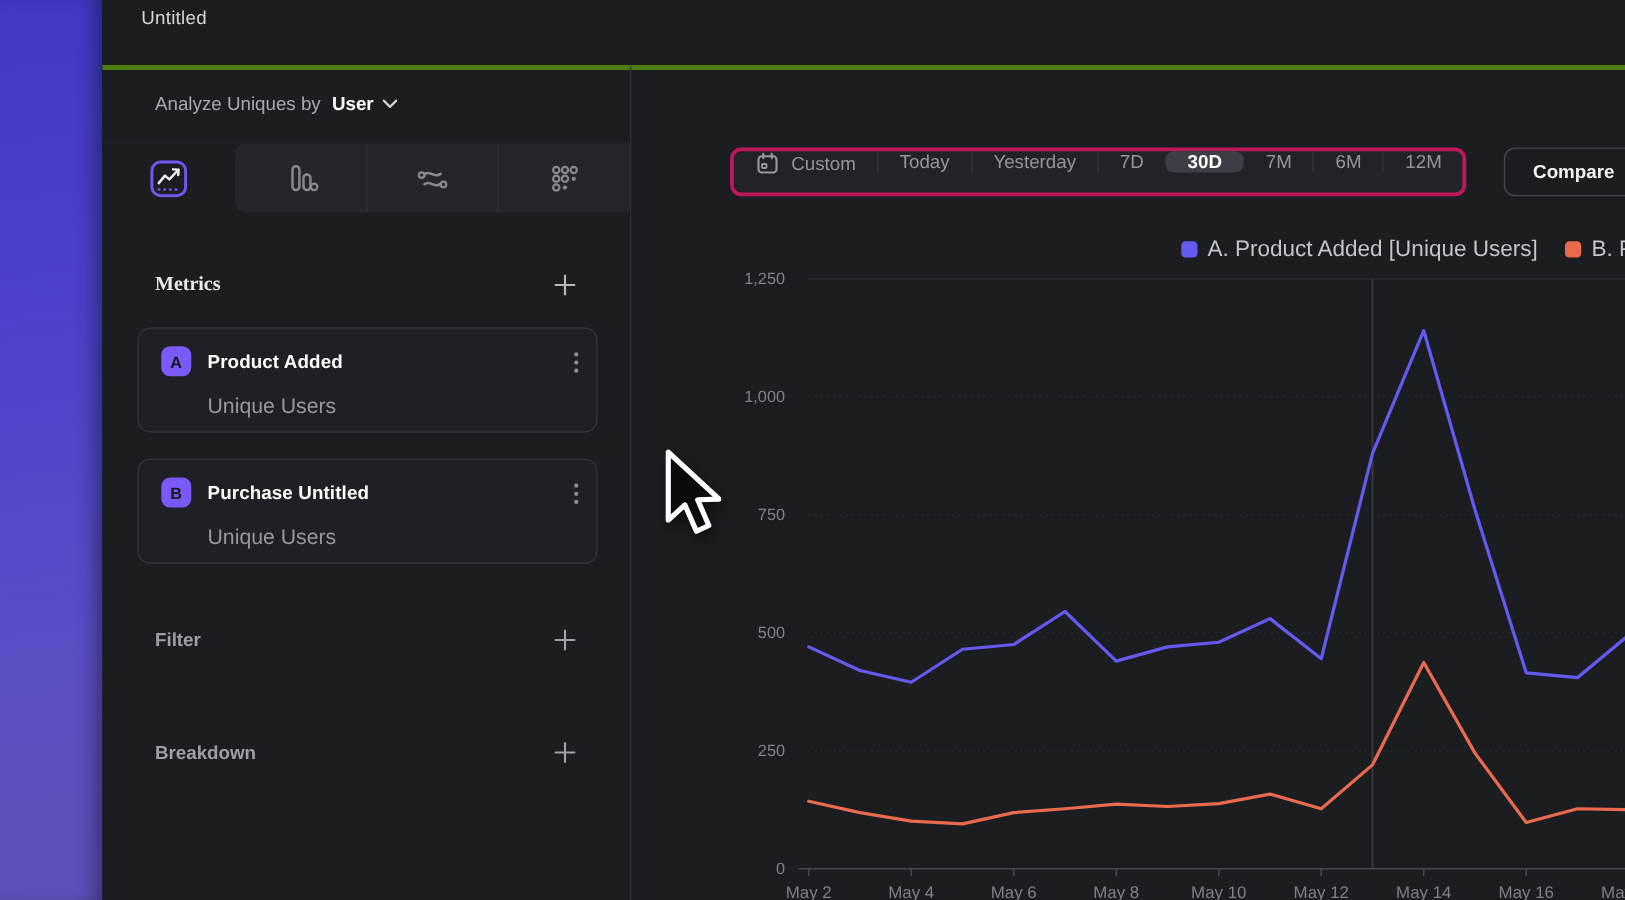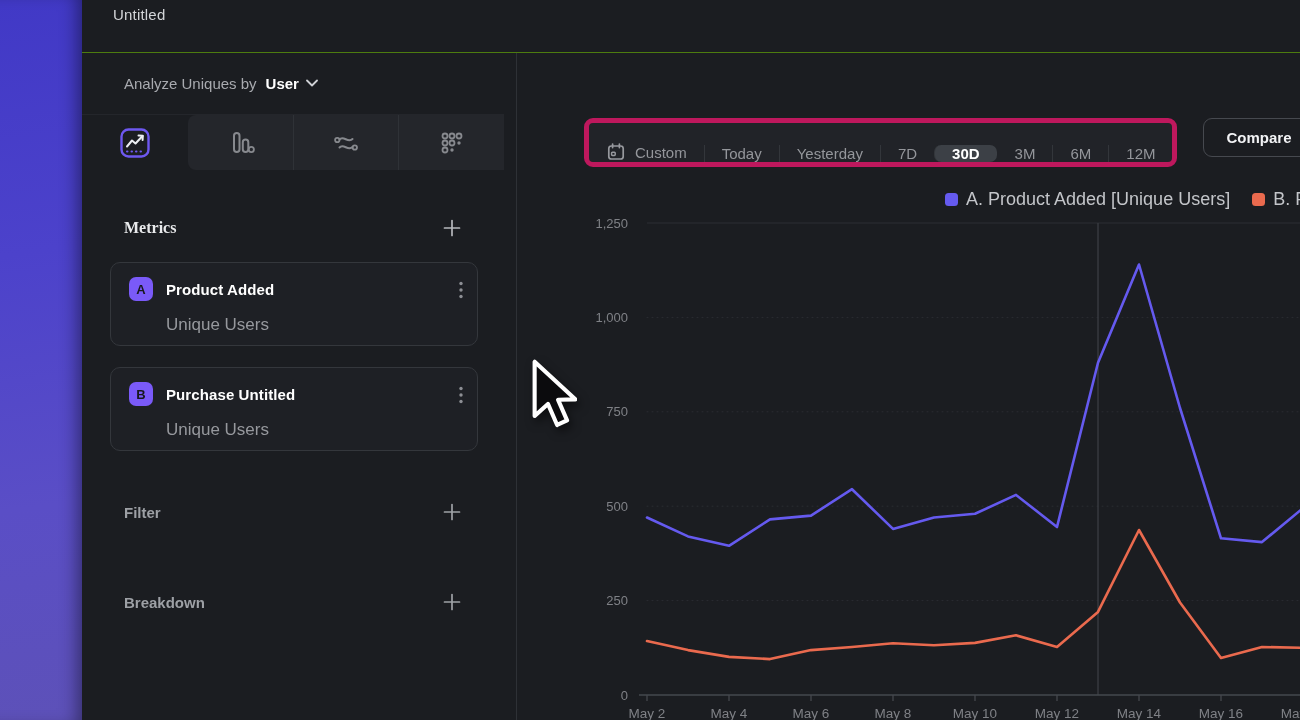--- a/index.html
+++ b/index.html
@@ -7,25 +7,25 @@
   .abs{position:absolute;}
   #stage{position:relative;width:1300px;height:720px;}
 
   
   #gradient-strip{left:0;top:0;width:82px;height:720px;
     background:linear-gradient(172deg,#4139c6 0%,#4c42cb 35%,#5a4ec6 70%,#5d51b8 100%);
     box-shadow:inset -14px 0 18px -10px rgba(0,0,0,.45);}
 
   
   #app-window{left:82px;top:0;width:1218px;height:720px;background:#1b1d21;}
-  #titlebar{left:0;top:0;width:1218px;height:52px;border-bottom:1px solid #4d7c0f;}
+  #titlebar{left:0;top:0;width:1218px;height:52px;border-bottom:4px solid #4d7c0f;}
   #window-title{left:31px;top:6px;font-size:15px;color:#d3d5d8;letter-spacing:.2px;}
 
   
-  #sidebar{left:0;top:53px;width:422px;height:667px;border-right:1px solid #2e3136;padding-left:12px;}
+  #sidebar{left:0;top:53px;width:422px;height:667px;border-right:1px solid #2e3136;}
   #analyze-row{left:0;top:0;width:422px;height:60px;display:flex;align-items:center;padding-left:42px;box-sizing:border-box;}
   #analyze-label{font-size:15px;color:#a8aaaf;}
   #analyze-value{font-size:15px;color:#ffffff;font-weight:700;margin-left:9px;}
   #analyze-chevron{margin-left:7px;display:inline-flex;}
 
   #tabs-row{left:0;top:61px;width:422px;height:55px;border-top:1px solid #24262b;}
   .tab-selected-zone{position:absolute;left:0;top:0;width:106px;height:55px;display:flex;align-items:center;justify-content:center;}
   .tab-strip{position:absolute;left:106px;top:0;width:316px;height:55px;background:#24262b;border-radius:8px 0 0 8px;display:flex;}
   .tab-cell{flex:1;display:flex;align-items:center;justify-content:center;}
   .tab-cell + .tab-cell{border-left:1px solid #2f3237;}
@@ -37,22 +37,22 @@
 
   .metric-card{left:28px;width:368px;height:84px;background:#1e2025;border:1px solid #34373c;border-radius:10px;box-sizing:border-box;}
   .metric-row{position:absolute;left:18px;top:14px;height:24px;display:flex;align-items:center;}
   .metric-badge{width:24px;height:24px;border-radius:7px;background:#7a5af8;color:#17181c;font-size:13px;font-weight:700;
     display:flex;align-items:center;justify-content:center;}
   .metric-title{margin-left:13px;font-size:15px;font-weight:700;color:#ffffff;letter-spacing:.1px;}
   .metric-sub{position:absolute;left:55px;top:52px;font-size:17px;color:#96989d;}
   .kebab{position:absolute;right:14px;top:18px;cursor:pointer;}
 
   
-  #range-control{left:502px;top:118px;height:49px;display:flex;align-items:flex-end;background:#212328;
-    border:5px solid #be185d;border-radius:9px;box-sizing:border-box;}
+  #range-control{left:502px;top:118px;height:39px;display:flex;align-items:flex-start;background:#212328;
+    border:3px solid #be185d;border-radius:9px;box-sizing:border-box;}
   .seg{display:flex;align-items:center;padding:0 17px;font-size:15px;color:#94969b;cursor:pointer;white-space:nowrap;}
   .seg + .seg{border-left:1px solid #33363b;}
   .seg.sel{background:#3c4046;color:#ffffff;font-weight:700;border-radius:7px;}
   .seg.sel + .seg{border-left-color:transparent;}
   .seg .cal{margin-right:9px;display:inline-flex;}
   #compare-btn{left:1121px;top:118px;width:112px;height:39px;border:1px solid #46494f;border-radius:9px;
     box-sizing:border-box;display:flex;align-items:center;justify-content:center;
     font-size:15px;font-weight:700;color:#f2f3f5;cursor:pointer;}
 
   
@@ -199,21 +199,21 @@
               <rect x="2.8" y="4" width="14.4" height="13" rx="2.6" fill="none" stroke="#97999e" stroke-width="1.7"></rect>
               <line x1="6.6" y1="2" x2="6.6" y2="5.6" stroke="#97999e" stroke-width="1.7" stroke-linecap="round"></line>
               <line x1="13.4" y1="2" x2="13.4" y2="5.6" stroke="#97999e" stroke-width="1.7" stroke-linecap="round"></line>
               <rect x="5.6" y="10.2" width="3.6" height="3.2" rx="0.8" fill="none" stroke="#97999e" stroke-width="1.5"></rect>
             </svg>
           </span>Custom</div>
         <div class="seg">Today</div>
         <div class="seg">Yesterday</div>
         <div class="seg">7D</div>
         <div class="seg sel">30D</div>
-        <div class="seg">3M</div>
+        <div class="seg">7M</div>
         <div class="seg">6M</div>
         <div class="seg">12M</div>
       </div>
 
     <div id="compare-btn" class="abs">Compare</div>
 
     <div id="legend" class="abs">
         <div class="legend-item">
           <span class="legend-swatch" style="background: rgb(101, 90, 239);"></span>
           <span class="legend-label">A. Product Added [Unique Users]</span>

